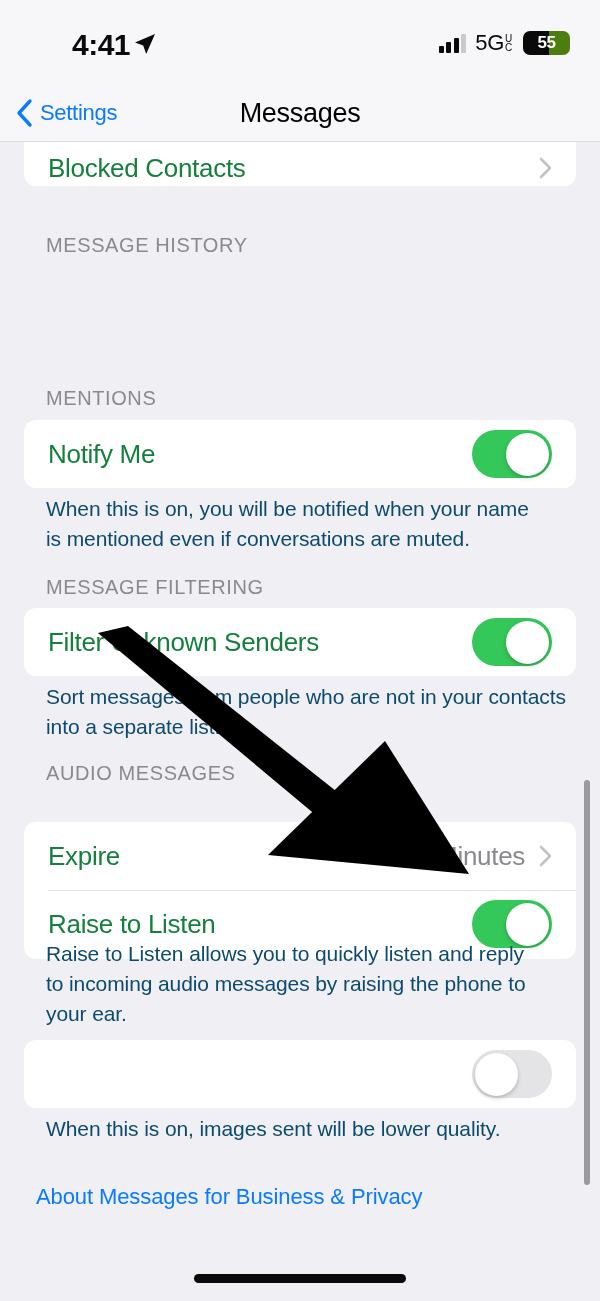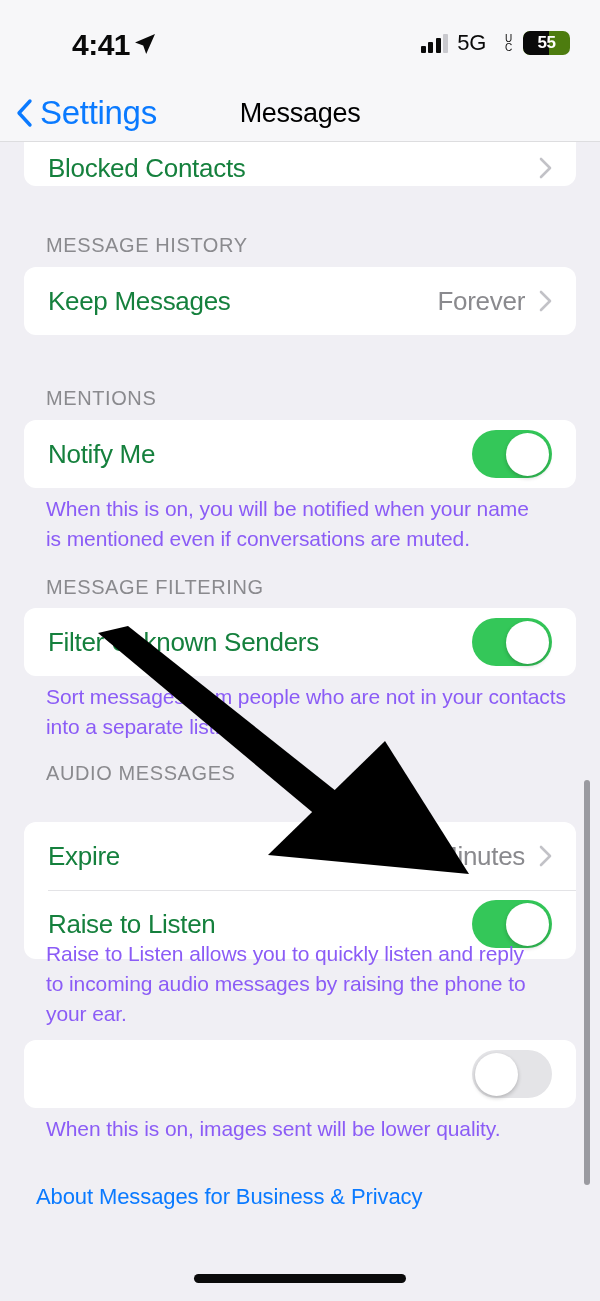--- a/index.html
+++ b/index.html
@@ -22,21 +22,21 @@
     font-size:30px; font-weight:600; color:#0A0A0A; letter-spacing:-0.5px;
   }
   .sb-loc { position:absolute; left:133px; top:32px; width:24px; height:24px; }
   .sb-right { position:absolute; right:30px; top:30px; display:flex; align-items:center; gap:9px; }
   .bars { display:flex; align-items:flex-end; gap:2.5px; height:20px; }
   .bars i { display:block; width:5px; background:#0A0A0A; border-radius:1px; }
   .bars i:nth-child(1){ height:7px; }
   .bars i:nth-child(2){ height:11px; }
   .bars i:nth-child(3){ height:15px; }
   .bars i:nth-child(4){ height:19px; background:#C9C9CE; }
-  .net { font-size:22px; font-weight:500; color:#0A0A0A; letter-spacing:-0.3px; display:flex; align-items:center;gap:18px; }
+  .net { font-size:22px; font-weight:500; color:#0A0A0A; letter-spacing:-0.3px; display:flex; align-items:center; }
   .net .sub {
     display:inline-flex; flex-direction:column; font-size:10px; line-height:9px;
     margin-left:1px; font-weight:500;
   }
   .batt {
     position:relative; width:47px; height:24px; border-radius:7px;
     background:#4d7c0f; overflow:hidden; margin-left:2px;
   }
   .batt .fill { position:absolute; left:0; top:0; bottom:0; background:#0A0A0A; border-radius:7px 0 0 7px; }
   .batt .pct {
@@ -49,21 +49,21 @@
   .navbar {
     position:absolute; top:84px; left:0; width:600px; height:58px;
     background:#F7F7F9; z-index:35;
     border-bottom:0.5px solid rgba(0,0,0,0.10);
   }
   .nav-back {
     position:absolute; left:14px; top:0; height:58px;
     display:flex; align-items:center; gap:6px; cursor:pointer;
   }
   .chev-back { width:20px; height:30px; display:block; }
-  .nav-back-label { font-size:33px; color:#0A7AFF; letter-spacing:-0.3px; }
+  .nav-back-label { font-size:22px; color:#0A7AFF; letter-spacing:-0.3px; }
   .nav-title {
     position:absolute; left:0; top:0; width:600px; height:58px;
     display:flex; align-items:center; justify-content:center;
     font-size:27px; font-weight:400; color:#000; letter-spacing:-0.3px;
   }
 
   
   .content { position:absolute; top:142px; left:0; width:600px; height:1159px; }
 
   .card {
@@ -79,21 +79,21 @@
   .row-value { font-size:26px; color:#8A8A8E; letter-spacing:-0.3px; }
   .chev { width:13px; height:22px; display:block; }
   .sep { position:absolute; left:24px; right:0; height:1px; background:#E3E3E6; }
 
   .grouphdr {
     position:absolute; left:46px;
     font-size:20px; color:#8A8A8E; letter-spacing:0.6px;
   }
   .footnote {
     position:absolute; left:46px; width:500px;
-    font-size:21px; line-height:30px; color:#8b5cf6; letter-spacing:-0.1px;
+    font-size:21px; line-height:30px; color:#0c4a6e; letter-spacing:-0.1px;
   }
   .link {
     position:absolute; left:36px;
     font-size:22px; color:#0A7AFF; letter-spacing:-0.1px; cursor:pointer;
   }
 
   
   .toggle {
     position:relative; width:80px; height:48px; border-radius:24px; flex:0 0 auto;
   }
@@ -174,31 +174,20 @@
         <span class="row-label">Blocked Contacts</span>
         <span class="row-right">
           <svg class="chev" viewBox="0 0 13 22">
             <path d="M2 2 L11 11 L2 20" stroke="#C2C2C7" stroke-width="2.6" fill="none" stroke-linecap="round" stroke-linejoin="round"></path>
           </svg>
         </span>
       </div>
     </div>
 
     <div class="grouphdr" style="top:92px;">MESSAGE HISTORY</div>
-    <div class="card" style="top:125px; height:68px;">
-      <div class="row">
-        <span class="row-label">Keep Messages</span>
-        <span class="row-right">
-          <span class="row-value">Forever</span>
-          <svg class="chev" viewBox="0 0 13 22">
-            <path d="M2 2 L11 11 L2 20" stroke="#C2C2C7" stroke-width="2.6" fill="none" stroke-linecap="round" stroke-linejoin="round"></path>
-          </svg>
-        </span>
-      </div>
-    </div>
 
     <div class="grouphdr" style="top:245px;">MENTIONS</div>
     <div class="card" style="top:278px; height:68px;">
       <div class="row">
         <span class="row-label">Notify Me</span>
         <span class="row-right">
           <span class="toggle on">
               <span class="knob"></span>
             </span>
         </span>

